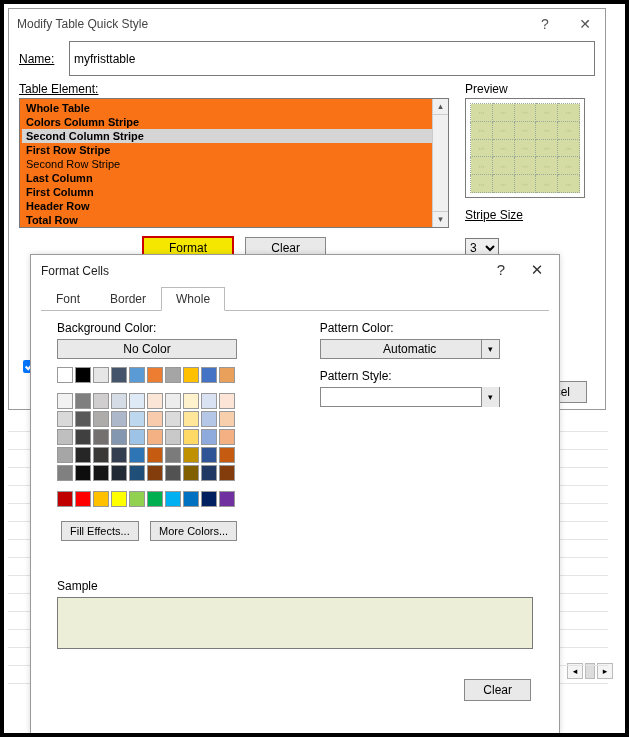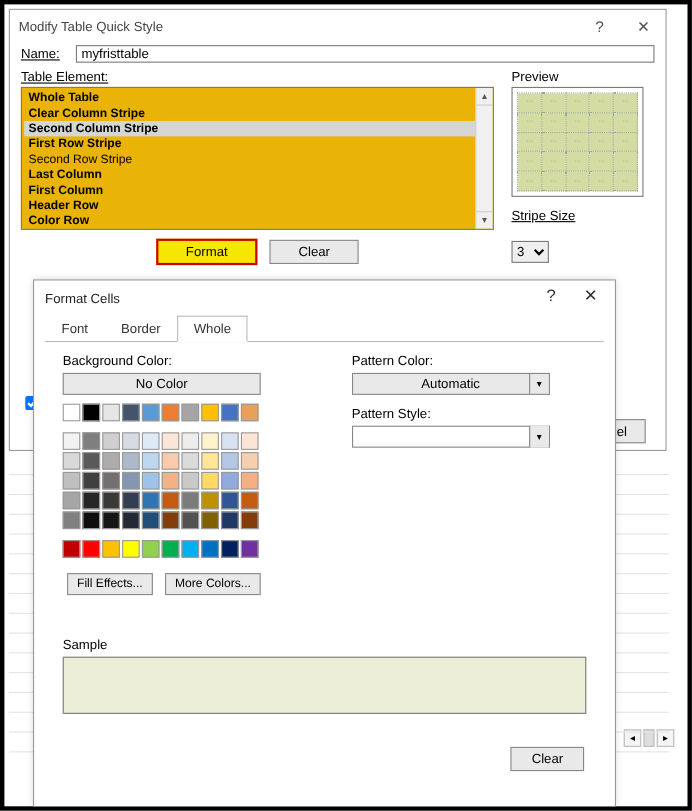--- a/index.html
+++ b/index.html
@@ -6,25 +6,25 @@
   body { margin: 0; background: #fff; width: 629px; height: 737px; position: relative; border: 4px solid #000; overflow: hidden; }
   .window { position: absolute; background: #fff; border: 1px solid #999; }
   
   .win1 { left: 4px; top: 4px; width: 598px; height: 402px; }
   .win1-title { height: 30px; line-height: 30px; padding: 0 8px; color: #444; font-size: 13px; position: relative; }
   .win1-titlebtns { position: absolute; right: 0; top: 0; display: flex; }
   .tbtn { width: 40px; height: 30px; text-align: center; line-height: 30px; color: #555; font-size: 14px; }
   .win1-body { padding: 2px 10px 0 10px; }
   .namerow { display: flex; align-items: center; margin-bottom: 6px; }
   .namerow label { width: 50px; text-decoration: underline; }
-  .namerow input { flex: 1; height: 16px; border: 1px solid #7a7a7a; padding: 0 4px; }
+  .namerow input { flex: 1; height: 35px; border: 1px solid #7a7a7a; padding: 0 4px; }
   .sectionrow { display: flex; }
   .leftcol { flex: 1; }
   .label-und { text-decoration: underline; margin-bottom: 2px; display: block; }
-  .listbox { border: 1px solid #7a7a7a; height: 130px; position: relative; background: #eab308; overflow: hidden; }
+  .listbox { border: 1px solid #7a7a7a; height: 130px; position: relative; background: #f97316; overflow: hidden; }
   .listbox .scroll { position: absolute; right: 0; top: 0; width: 16px; height: 100%; background: #f0f0f0; border-left: 1px solid #ccc; }
   .listbox .scroll .sbtn { height: 16px; line-height: 14px; text-align: center; font-size: 9px; color: #555; border-bottom: 1px solid #ccc; }
   .listbox .scroll .sbtn:last-child { position: absolute; bottom: 0; border-top: 1px solid #ccc; border-bottom: none; width: 100%; }
   .listbox ul { list-style: none; margin: 0; padding: 2px 2px; }
   .listbox li { padding: 0 4px; line-height: 14px; font-size: 11px; }
   .listbox li.bold { font-weight: 700; }
   .listbox li.sel { background: #d5d5d5; }
   .btnrow { text-align: center; margin-top: 8px; }
   .btn { display: inline-block; border: 1px solid #888; background: #e9e9e9; padding: 3px 25px; margin: 0 4px; }
   .btn.hl { background: #f5e700; border: 2px solid #c00; font-weight: 400; }
@@ -102,28 +102,28 @@
     <div class="namerow">
       <label>Name:</label>
       <input type="text" value="myfristtable" style="">
     </div>
     <div class="sectionrow">
       <div class="leftcol">
         <span class="label-und">Table Element:</span>
         <div class="listbox">
           <ul id="elements-list">
               <li class="bold">Whole Table</li>
-              <li class="bold">Clear Column Stripe</li>
+              <li class="bold">Colors Column Stripe</li>
               <li class="bold sel">Second Column Stripe</li>
               <li class="bold">First Row Stripe</li>
               <li>Second Row Stripe</li>
               <li class="bold">Last Column</li>
               <li class="bold">First Column</li>
               <li class="bold">Header Row</li>
-              <li class="bold">Color Row</li>
+              <li class="bold">Total Row</li>
             </ul>
           <div class="scroll">
             <div class="sbtn">▴</div>
             <div class="sbtn">▾</div>
           </div>
         </div>
         <div class="btnrow">
           <span class="btn hl">Format</span>
           <span class="btn">Clear</span>
         </div>

